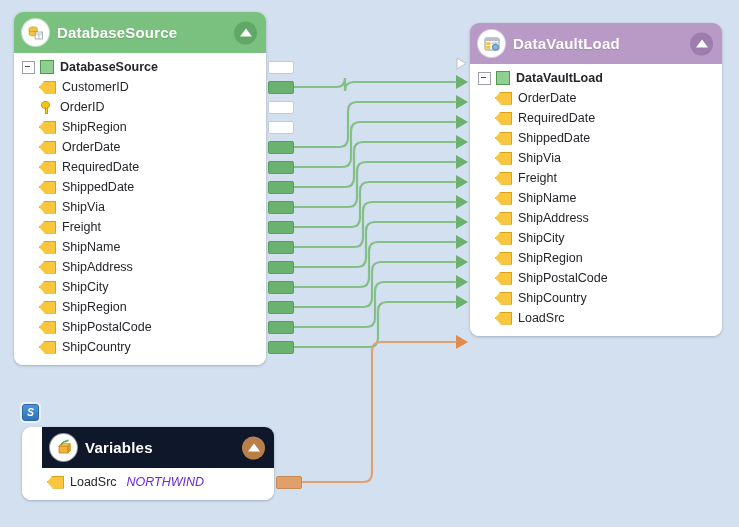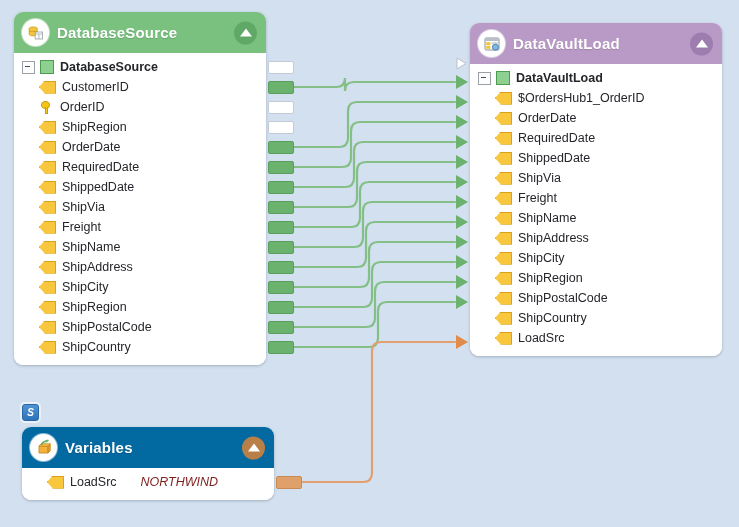--- a/index.html
+++ b/index.html
@@ -63,21 +63,21 @@
   .row{
     height:20px;
     display:flex;align-items:center;
     padding-left:8px;
     font-size:12.5px;
     color:#25262b;
     white-space:nowrap;
   }
   .row.root{font-weight:bold;}
   .row .label{line-height:20px;}
-  .row .val{font-style:italic;color:#7f1d1d;margin-left:24px;}
+  .row .val{font-style:italic;color:#6d28d9;margin-left:10px;}
 
   
   .expander{
     width:11px;height:11px;
     border:1px solid #9aa0a6;
     background:#fdfdfd;
     position:relative;
     flex:0 0 auto;
     margin-right:5px;
     cursor:pointer;
@@ -288,25 +288,20 @@
     </div>
     <div class="panel-body">
         <div class="row root">
           <span class="expander"></span>
           <span class="sq-green"></span>
           <span class="label">DataVaultLoad</span>
         </div>
         <div class="row">
           <span class="indent"></span>
           <span class="fld"></span>
-          <span class="label">$OrdersHub1_OrderID</span>
-        </div>
-        <div class="row">
-          <span class="indent"></span>
-          <span class="fld"></span>
           <span class="label">OrderDate</span>
         </div>
         <div class="row">
           <span class="indent"></span>
           <span class="fld"></span>
           <span class="label">RequiredDate</span>
         </div>
         <div class="row">
           <span class="indent"></span>
           <span class="fld"></span>
@@ -354,21 +349,21 @@
         </div>
         <div class="row">
           <span class="indent"></span>
           <span class="fld"></span>
           <span class="label">LoadSrc</span>
         </div>
       </div>
   </div>
 
   <div class="panel" id="p-var" style="left:22px;top:427px;width:252px;">
-    <div class="panel-header" style="background:#0369a1;">
+    <div class="panel-header" style="background:#0f172a;margin-left:20px;">
       <div class="hdr-icon">
         <svg width="18" height="18" viewBox="0 0 18 18">
           <path d="M4 7 h9 v7 h-9 z" fill="#f3b23c" stroke="#c98a18" stroke-width=".9"></path>
           <path d="M4 7 l2.2 -2.2 h9 L13 7 z" fill="#f8cc63" stroke="#c98a18" stroke-width=".9"></path>
           <path d="M13 7 l2.2 -2.2 v7 L13 14 z" fill="#e2a02c" stroke="#c98a18" stroke-width=".9"></path>
           <path d="M6.5 6 c0-3 3.5-3.6 5-4.2" fill="none" stroke="#5da85f" stroke-width="1.5"></path>
           <ellipse cx="11.8" cy="2.0" rx="2.1" ry="1.2" fill="#6cb96e" transform="rotate(-25 11.8 2.0)"></ellipse>
         </svg>
       </div>
       <div class="hdr-title">Variables</div>

